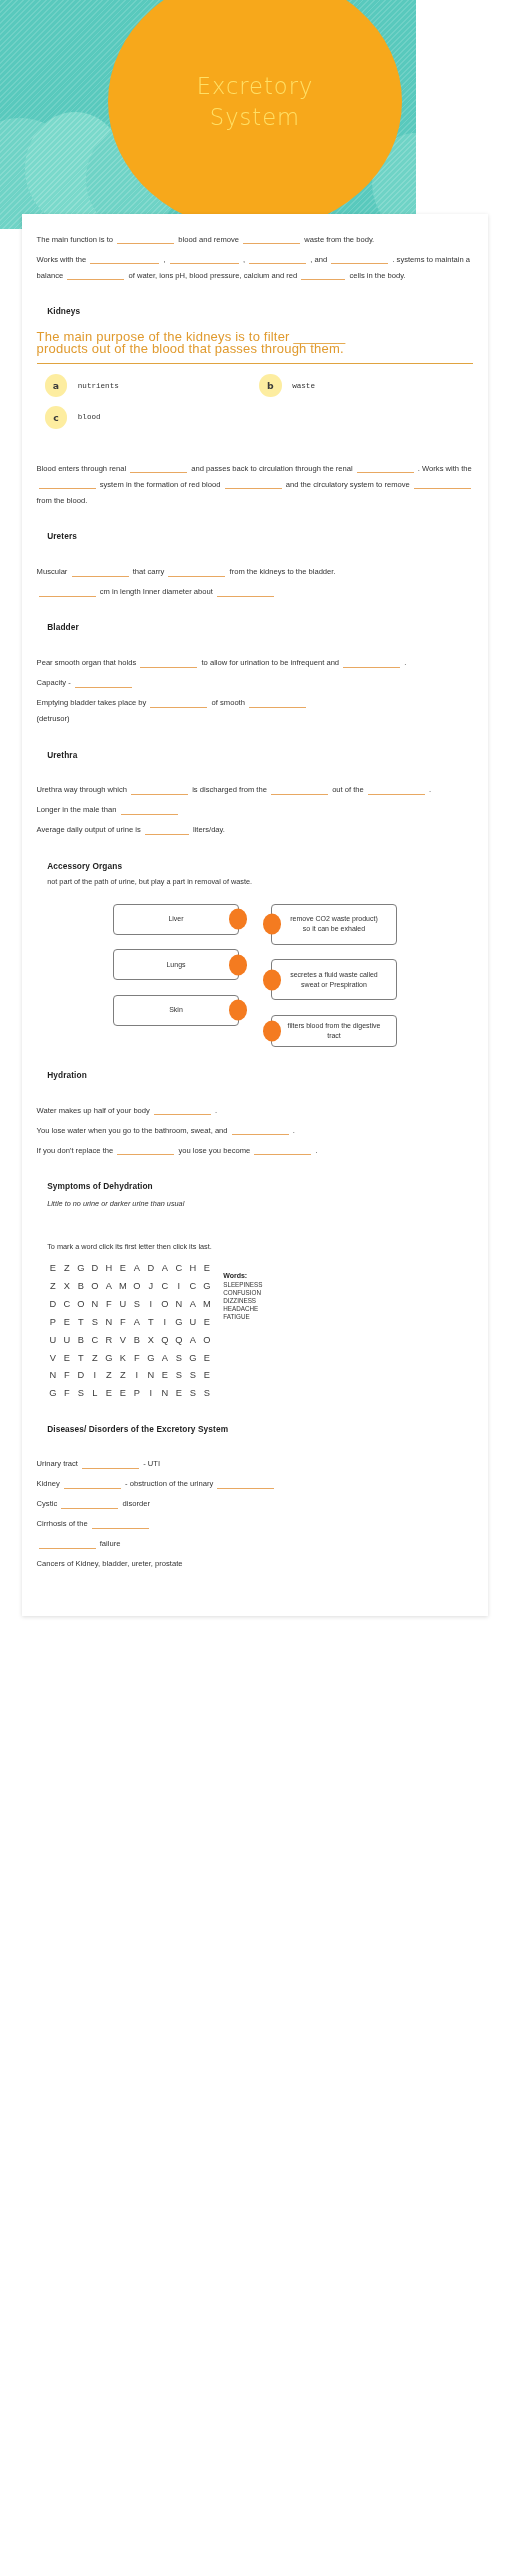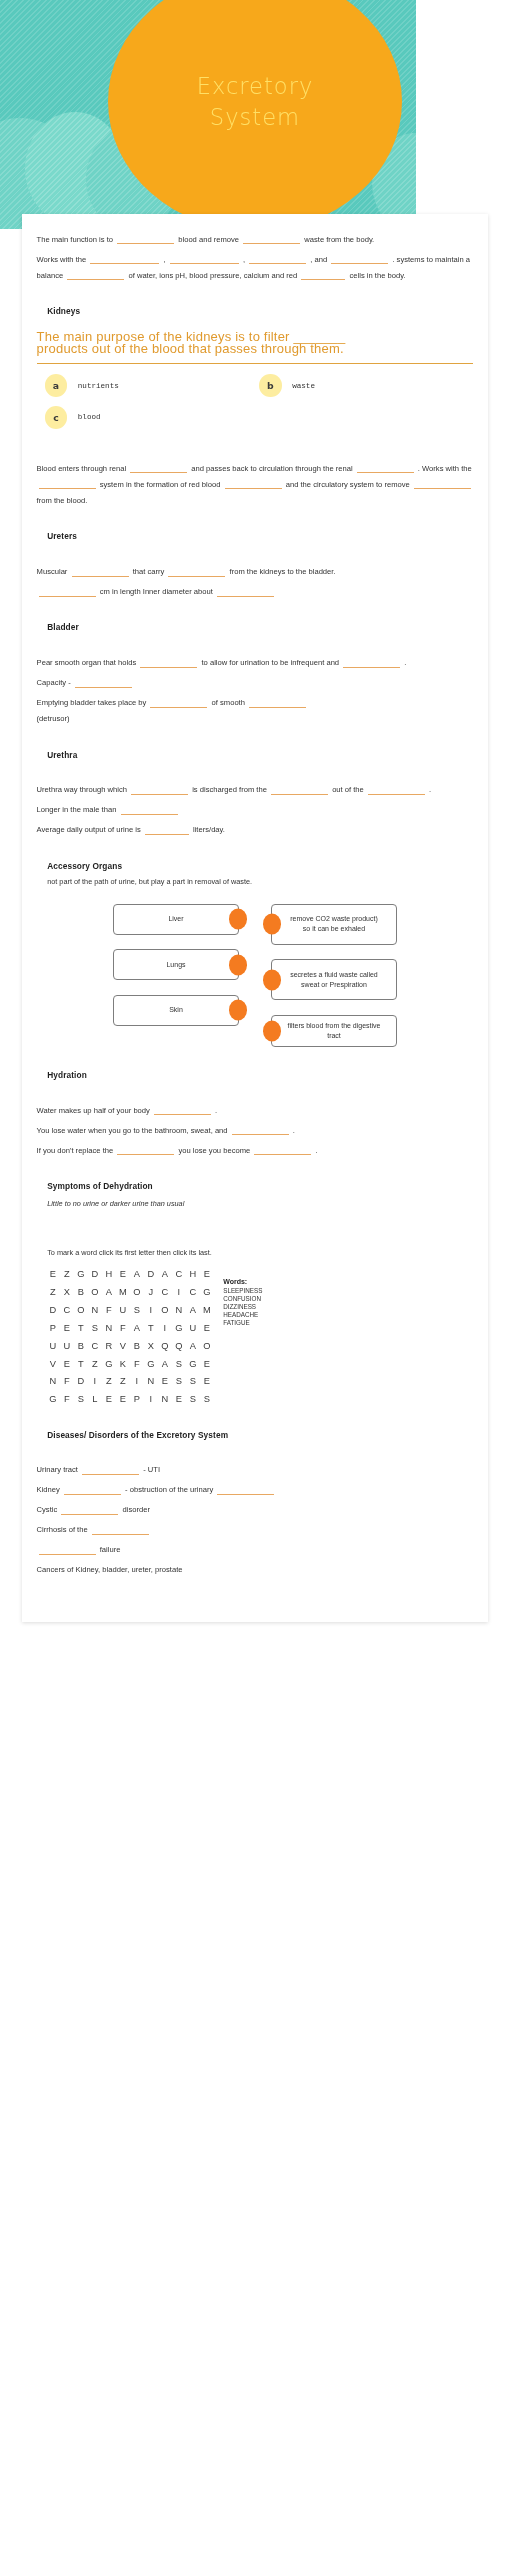--- a/index.html
+++ b/index.html
@@ -384,21 +384,21 @@
       <span>you lose you become</span>
       <span class="blank m"></span>
       <span>.</span>
     </p>
 
     <div class="section-title">Symptoms of Dehydration</div>
     <div class="note" style="margin-top:8px;font-style:italic;">Little to no urine or darker urine than usual</div>
 
     <div class="section-gap"></div>
 
-    <div class="note" style="margin-top:12px;">To mark a word click its first letter then click its last.</div>
+    <div class="note" style="margin-top:6px;">To mark a word click its first letter then click its last.</div>
 
     <div class="ws-wrap">
       <div class="ws-grid" id="ws-grid">
           <div class="ws-cell">E</div>
           <div class="ws-cell">Z</div>
           <div class="ws-cell">G</div>
           <div class="ws-cell">D</div>
           <div class="ws-cell">H</div>
           <div class="ws-cell">E</div>
           <div class="ws-cell">A</div>

